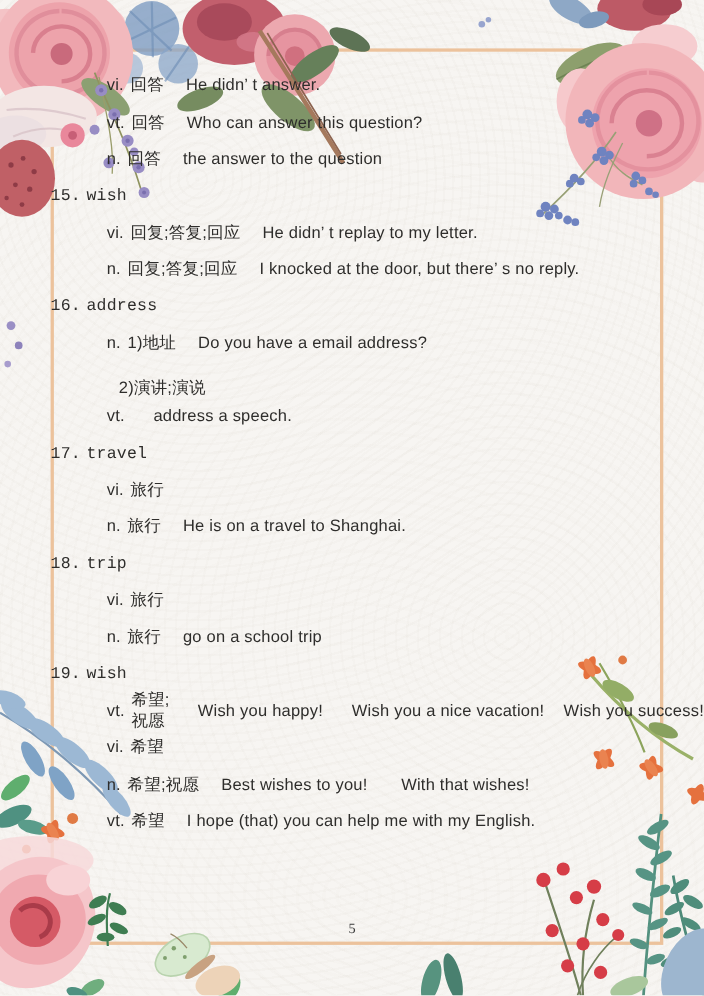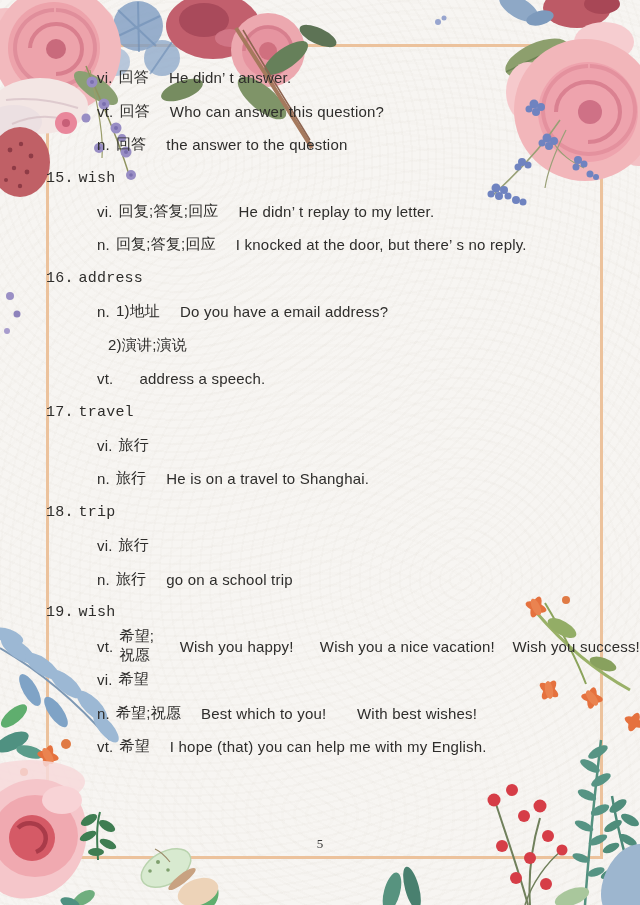--- a/index.html
+++ b/index.html
@@ -17,21 +17,21 @@
   }
   .frame{
     position:absolute;left:46px;top:44px;width:551px;height:809px;
     border:3px solid var(--frame,#ecc29c);z-index:1;pointer-events:none;
   }
   svg.decor{position:absolute;inset:0;z-index:2;pointer-events:none;}
   .content{position:absolute;left:0;top:61px;right:0;z-index:3;}
   .line{height:33.45px;display:flex;align-items:center;font-size:15px;color:var(--ink,#2e2d2b);letter-spacing:.2px;}
   .line.word{padding-left:46px;font-family:Liberation Mono, monospace;}
   .line.def{padding-left:97px;}
-  .line.def2{padding-left:108px;}
+  .line.def2{padding-left:108px;align-items:flex-end;}
   .num{margin-right:5px;}
   .pos{margin-right:6px;}
   .cn{}
   .en{margin-left:20px;white-space:pre;}
   .page-number{
     position:absolute;left:0;right:0;top:836px;text-align:center;z-index:3;
     font-family:"Liberation Serif","DejaVu Serif",serif;font-size:13px;color:#3a3a3a;
   }
 </style>
 </head>
@@ -405,21 +405,21 @@
       <span class="cn">希望;祝愿</span>
       <span class="en">Wish you happy!      Wish you a nice vacation!    Wish you success!</span>
     </div>
     <div class="line def">
       <span class="pos">vi.</span>
       <span class="cn">希望</span>
     </div>
     <div class="line def">
       <span class="pos">n.</span>
       <span class="cn">希望;祝愿</span>
-      <span class="en">Best which to you!       With best wishes!</span>
+      <span class="en">Best wishes to you!       With that wishes!</span>
     </div>
     <div class="line def">
       <span class="pos">vt.</span>
       <span class="cn">希望</span>
       <span class="en">I hope (that) you can help me with my English.</span>
     </div>
   </div>
 
 <div class="page-number">5</div>
 

